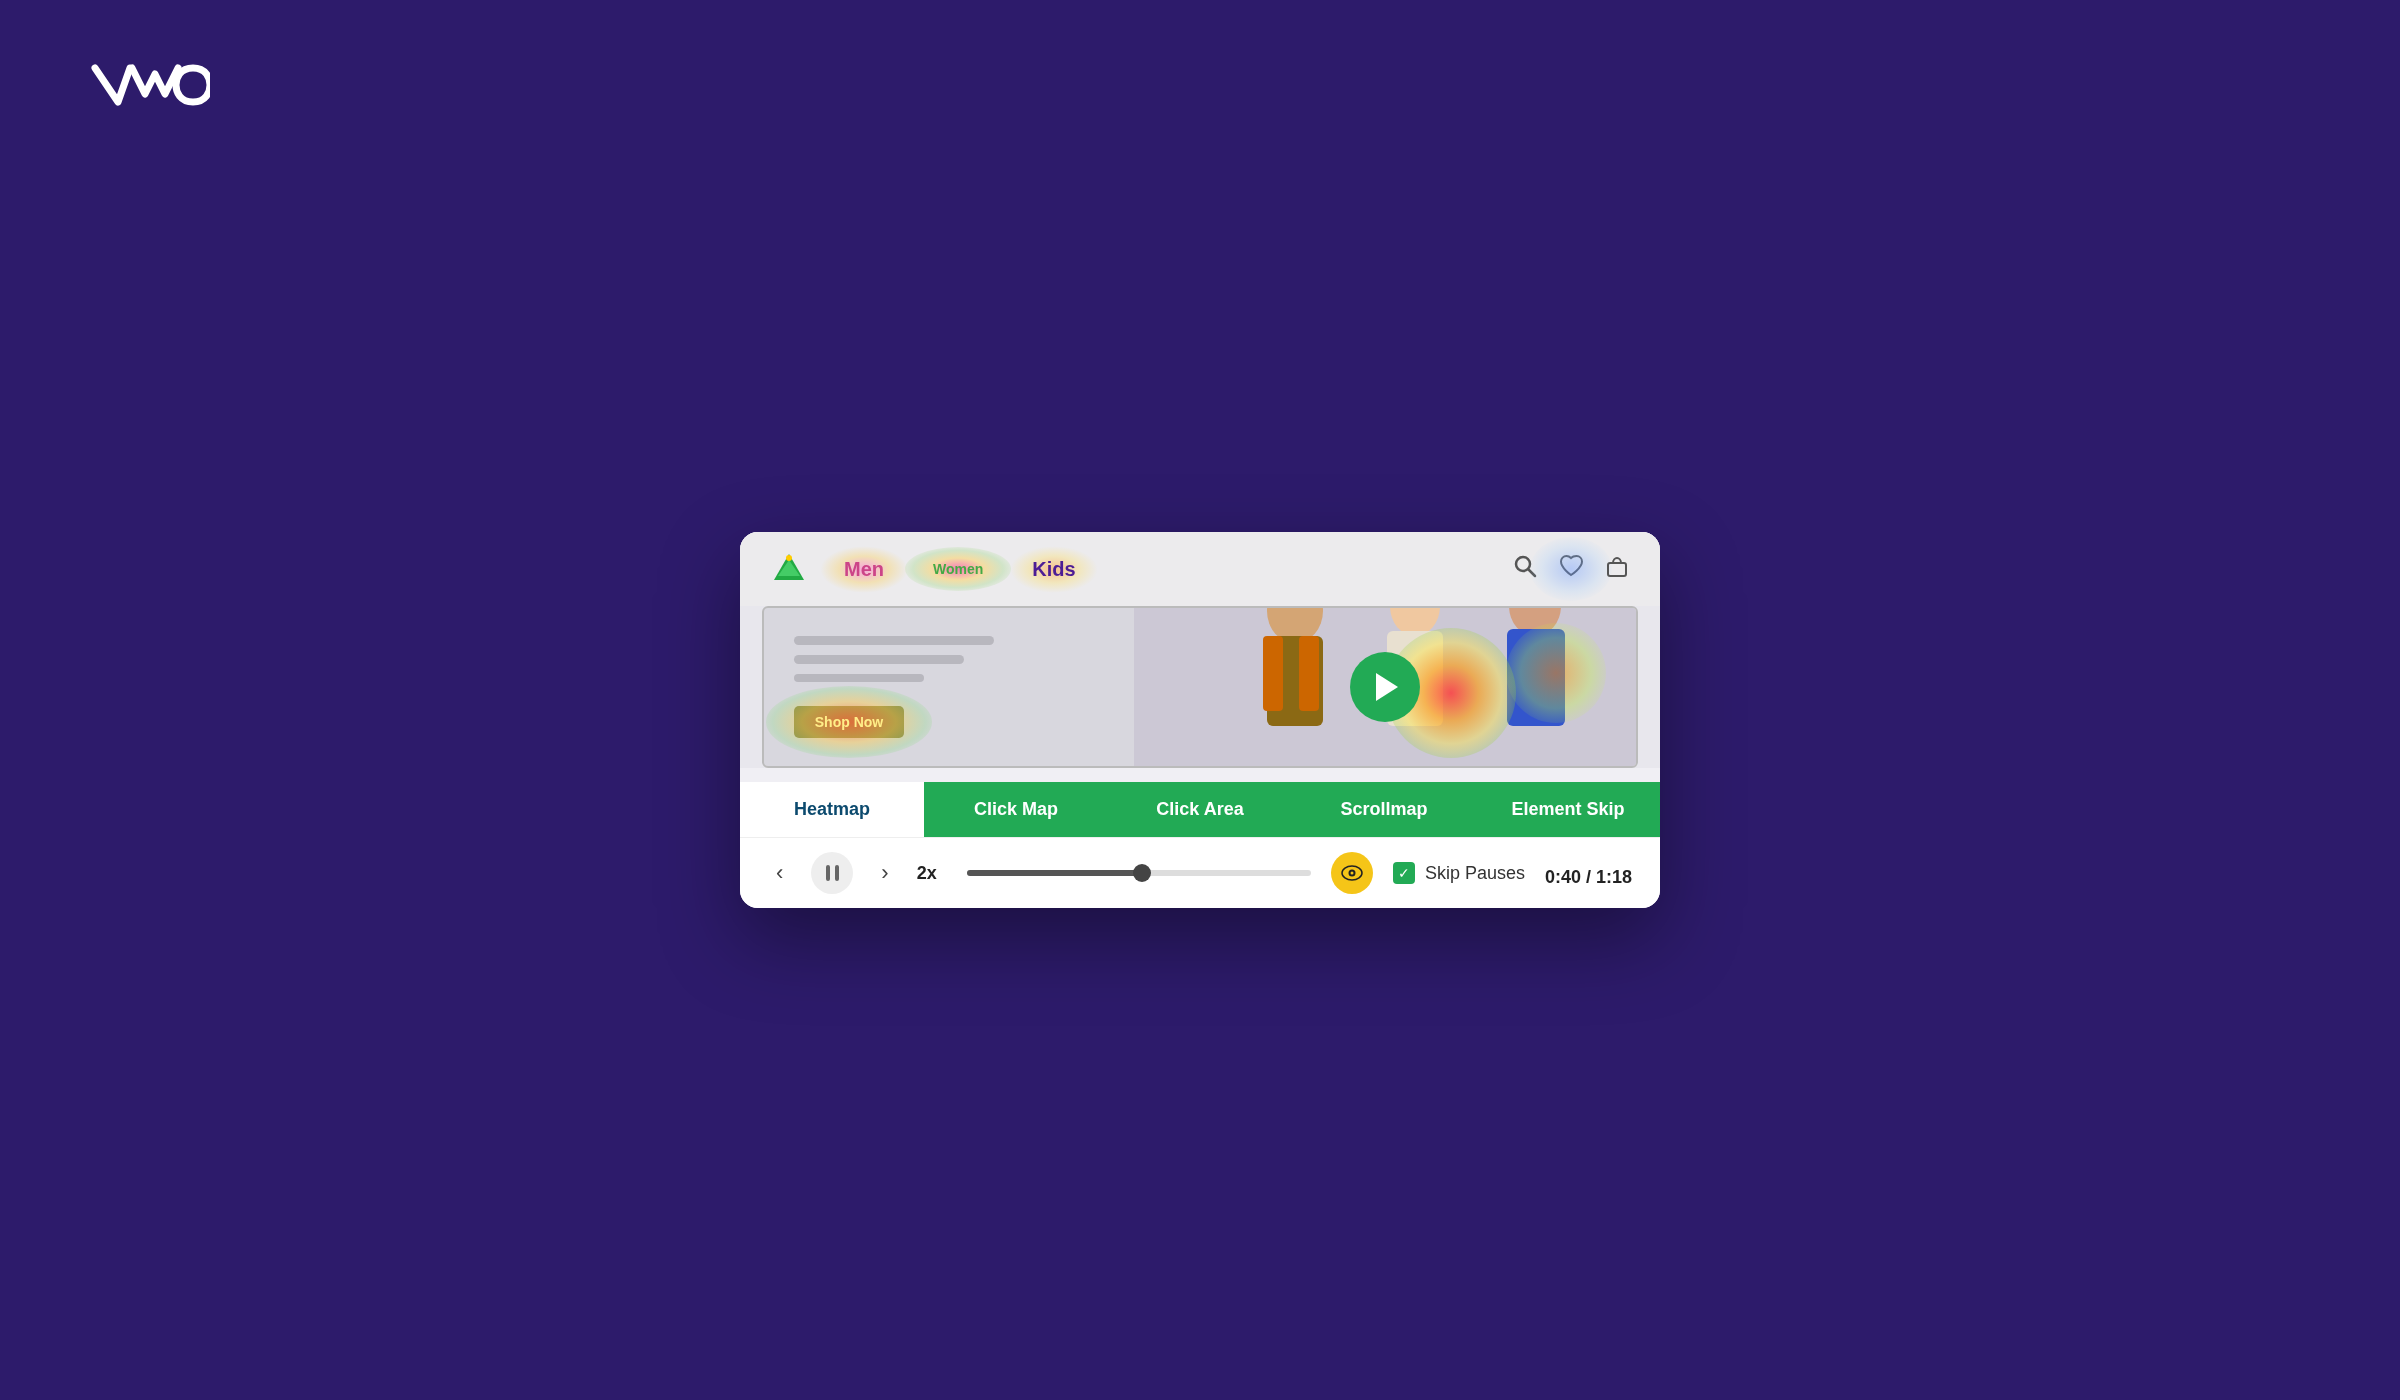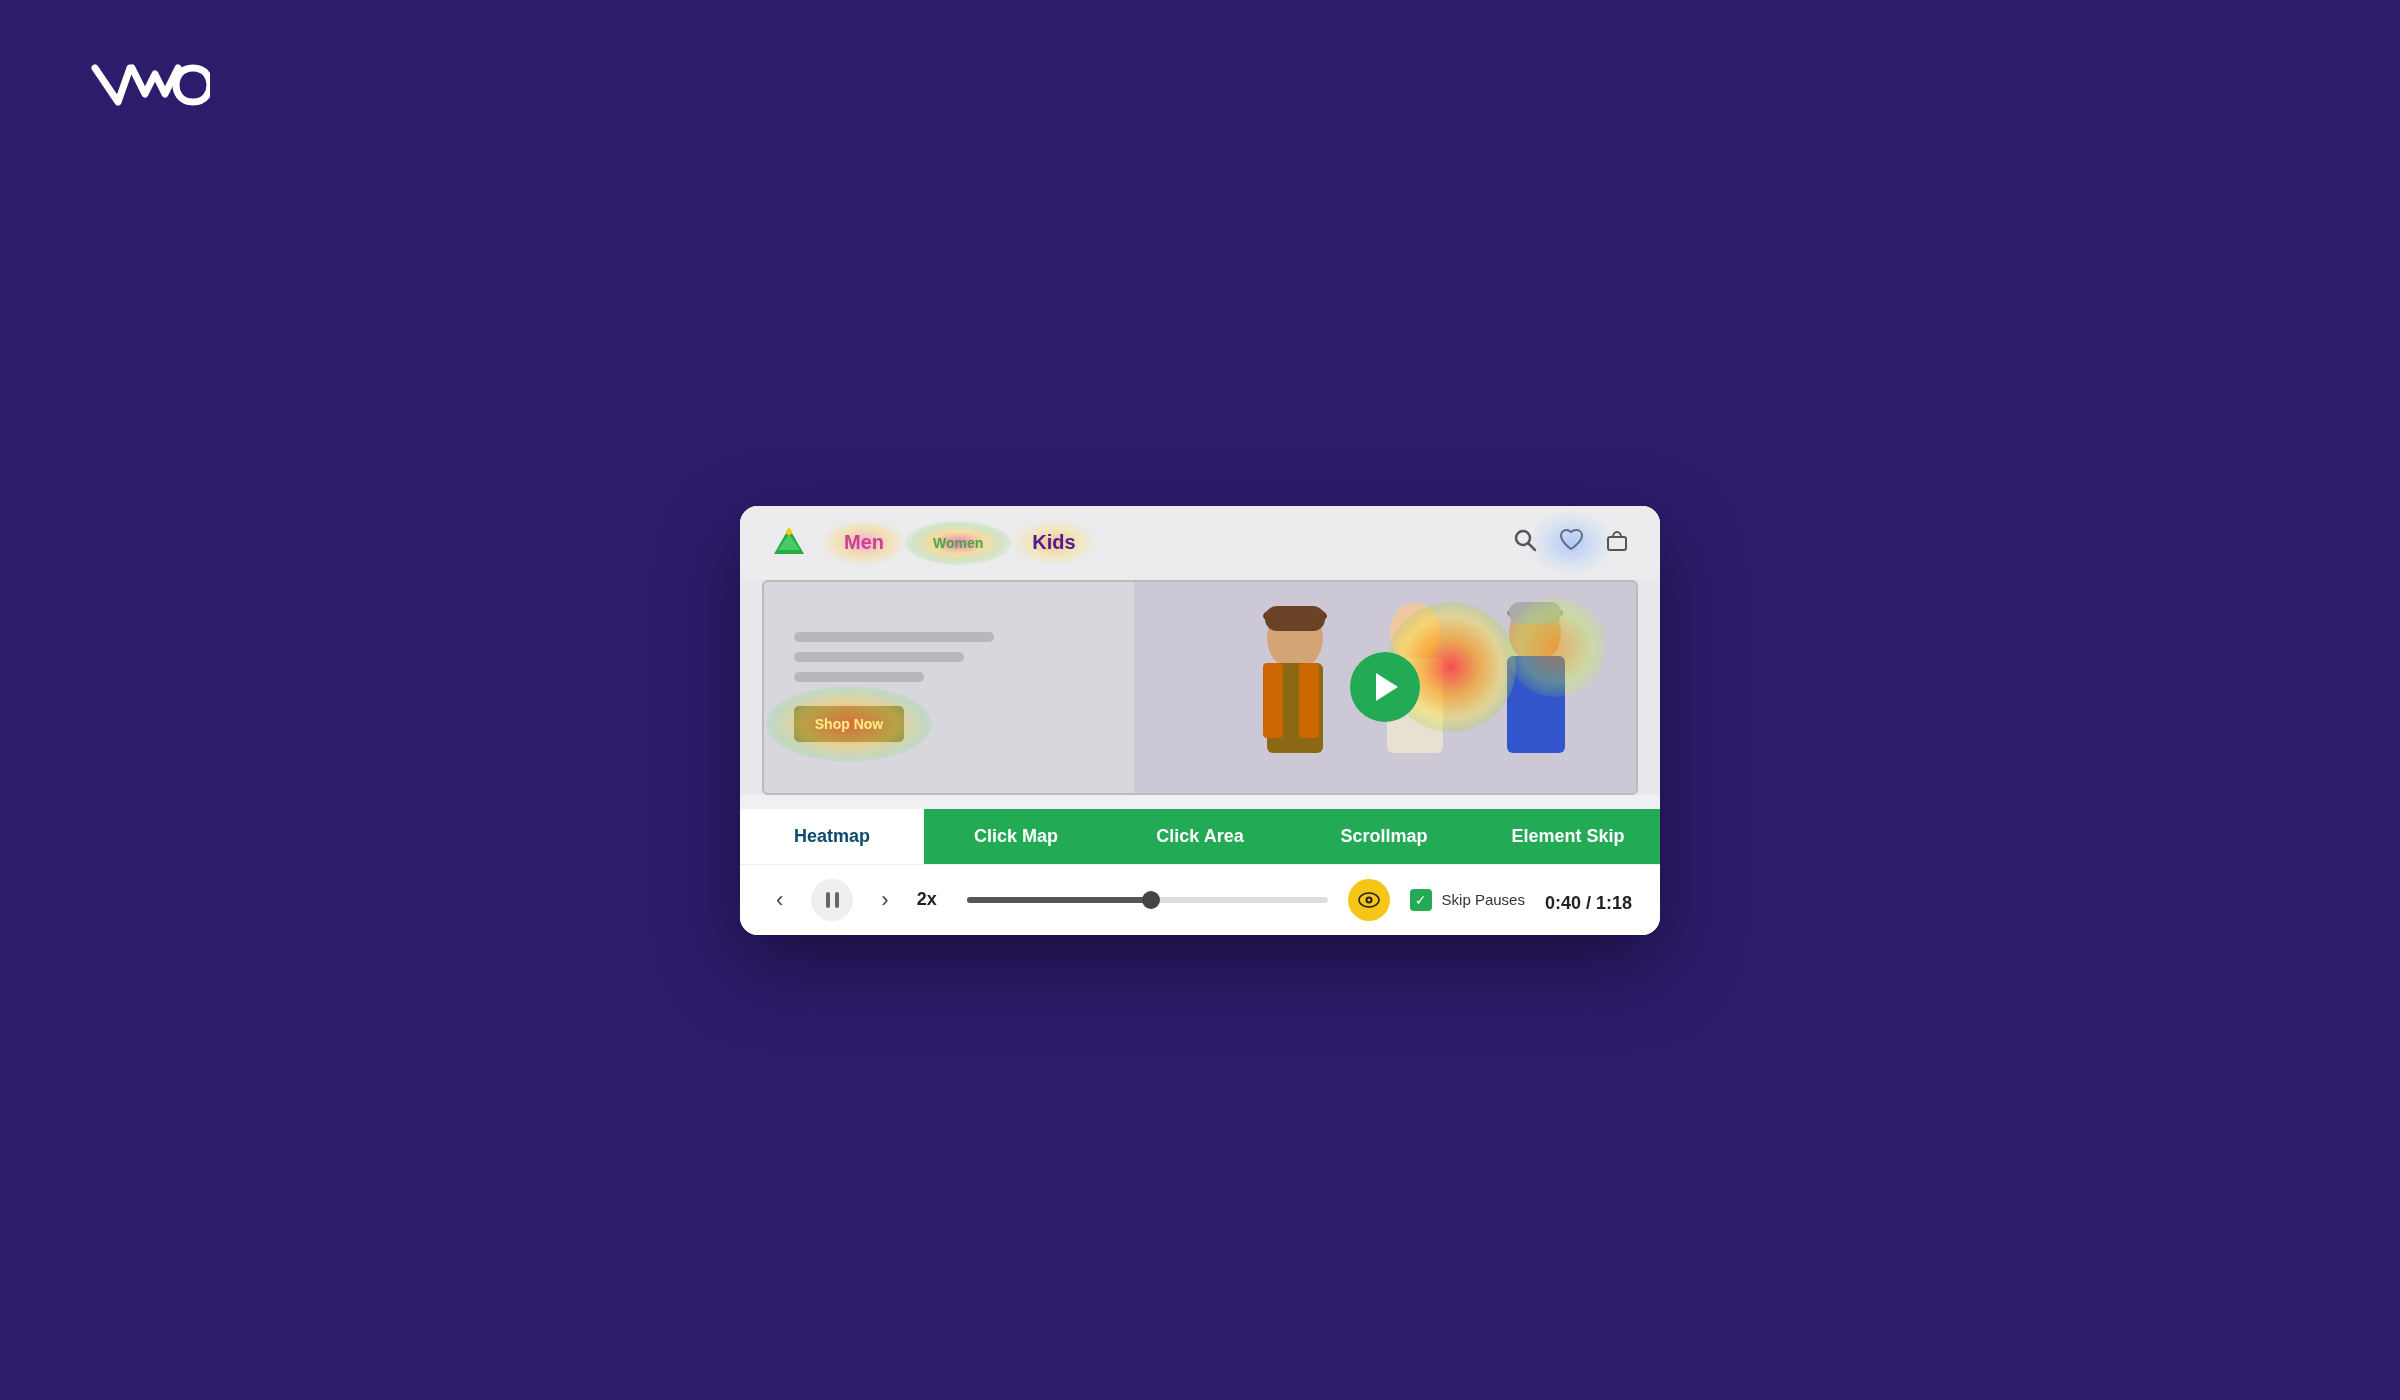--- a/index.html
+++ b/index.html
@@ -137,21 +137,21 @@
       content: '';
       position: absolute;
       inset: -16px -28px;
       background: radial-gradient(ellipse, rgba(100,150,255,0.4) 0%, rgba(150,200,255,0.2) 50%, transparent 75%);
       border-radius: 50%;
     }
 
     
     .hero-banner {
       margin: 0 22px 0 22px;
-      height: 215px;
+      height: 162px;
       background: #d8d7de;
       border-radius: 6px;
       display: flex;
       position: relative;
       overflow: hidden;
       border: 2px solid #bbb;
     }
 
     .hero-left {
       flex: 0 0 370px;
@@ -388,21 +388,21 @@
       background: #22aa55;
       border-radius: 4px;
       display: flex;
       align-items: center;
       justify-content: center;
       color: white;
       font-size: 14px;
     }
 
     .cb-label {
-      font-size: 15px;
+      font-size: 18px;
       color: #333;
       font-weight: 500;
     }
 
     .time-label {
       font-size: 18px;
       font-weight: 700;
       color: #222;
       white-space: nowrap;
       margin-top: 8px;

